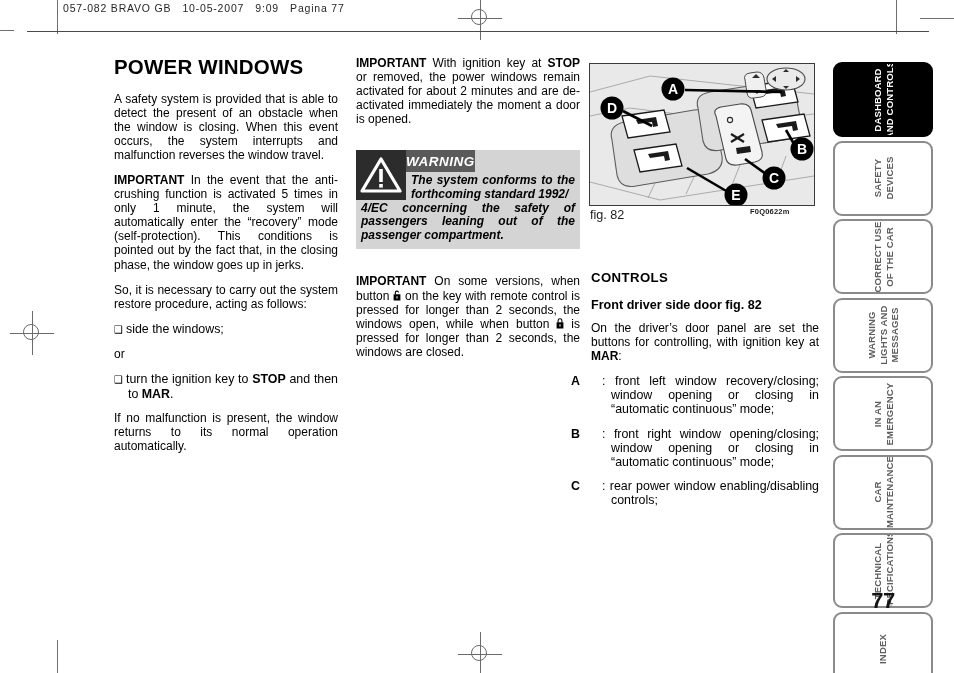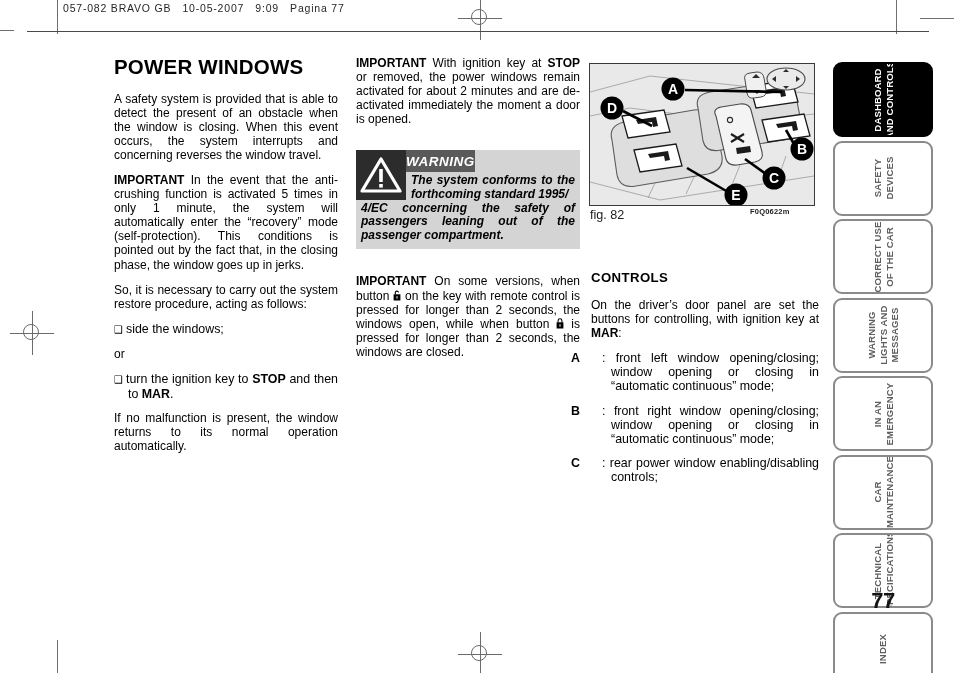--- a/index.html
+++ b/index.html
@@ -331,21 +331,21 @@
 <div class="trim" id="trim-tick-left"></div>
 
 <div id="header-stamp">057-082 BRAVO GB   10-05-2007   9:09   Pagina 77</div>
 <div id="header-rule"></div>
 <div id="header-rule-right"></div>
 
 <div class="col" id="col1">
 
   <h1 class="page-title">POWER WINDOWS</h1>
 
-  <p class="body"><span>A safety system is provided that is able to detect the present of an obstacle when the window is closing.  When this event occurs, the system interrupts and concerning reverses the window travel.</span></p>
+  <p class="body"><span>A safety system is provided that is able to detect the present of an obstacle when the window is closing.  When this event occurs, the system interrupts and malfunction reverses the window travel.</span></p>
 
   <p class="body"><b>IMPORTANT</b><span> In the event that the anti-crushing function is activated 5 times in only 1 minute, the system will automatically enter the “recovery” mode (self-protection). This conditions is pointed out by the fact that, in the closing phase, the window goes up in jerks.</span></p>
 
   <p class="body"><span>So, it is necessary to carry out the system restore procedure, acting as follows:</span></p>
 
   <div class="bul"><span class="sq">❑</span><span>side the windows;</span></div>
 
   <p class="body"><span>or</span></p>
 
   <div class="bul"><span class="sq">❑</span><span>turn the ignition key to </span><b>STOP</b><span> and then to </span><b>MAR</b><span>.</span></div>
@@ -361,21 +361,21 @@
     <div id="warning-tri">
       <svg width="42" height="38" viewBox="0 0 42 38" aria-hidden="true">
         <polygon points="21,3 40,35 2,35" fill="none" stroke="#ffffff" stroke-width="3.2" stroke-linejoin="round"></polygon>
         <rect x="19.2" y="13" width="3.6" height="13" fill="#ffffff"></rect>
         <rect x="19.2" y="28" width="3.6" height="3.6" fill="#ffffff"></rect>
       </svg>
     </div>
     <div id="warning-head">
       <div id="warning-title-bar">WARNING</div>
     </div>
-    <div id="warning-body"><span class="firstlines">The system conforms to the forthcoming standard 1995/</span>4/EC concerning the safety of passengers leaning out of the passenger compartment.</div>
+    <div id="warning-body"><span class="firstlines">The system conforms to the forthcoming standard 1992/</span>4/EC concerning the safety of passengers leaning out of the passenger compartment.</div>
   </div>
 
   <p class="body" style="margin-top:25px;"><b>IMPORTANT</b><span> On some versions, when button </span><span class="lock-icon"><svg width="8" height="11" viewBox="0 0 8 11" aria-hidden="true">
           <path d="M2.3 4.4 V2.6 a1.7 1.7 0 0 1 3.3 -0.3" fill="none" stroke="#000" stroke-width="1.1"></path>
           <rect x="0.6" y="4.3" width="6.8" height="6.2" fill="#000"></rect>
           <rect x="3.5" y="6.2" width="1" height="2.4" fill="#fff"></rect>
         </svg></span><span> on the key with remote control is pressed for longer than 2 seconds, the windows open, while when button </span><span class="lock-icon"><svg width="8" height="11" viewBox="0 0 8 11" aria-hidden="true">
           <path d="M2.1 4.4 V2.7 a1.9 1.9 0 0 1 3.8 0 V4.4" fill="none" stroke="#000" stroke-width="1.1"></path>
           <rect x="0.6" y="4.3" width="6.8" height="6.2" fill="#000"></rect>
           <rect x="3.5" y="6.2" width="1" height="2.4" fill="#fff"></rect>
@@ -467,24 +467,25 @@
     </g>
   </svg>
 </div>
 <div id="fig-caption">fig. 82</div>
 <div id="fig-code">F0Q0622m</div>
 
 <div class="col" id="col3" style="top:238px;">
 
   <h2 class="section">CONTROLS</h2>
 
+  <h3 class="subsection">Front driver side door fig. 82</h3>
 
   <p class="body"><span>On the driver’s door panel are set the buttons for controlling, with ignition key at </span><b>MAR</b><span>:</span></p>
 
-  <div class="deflist"><span class="lbl">A</span>:&nbsp;<span class="txt">front left window opening/closing; window opening or closing in “automatic continuous” mode;</span></div>
+  <div class="deflist"><span class="lbl">A</span>:&nbsp;<span class="txt">front left window recovery/closing; window opening or closing in “automatic continuous” mode;</span></div>
 
   <div class="deflist"><span class="lbl">B</span>:&nbsp;<span class="txt">front right window opening/closing; window opening or closing in “automatic continuous” mode;</span></div>
 
   <div class="deflist"><span class="lbl">C</span>:&nbsp;<span class="txt">rear power window enabling/disabling controls;</span></div>
 </div>
 
 <div id="tab-strip">
   <div class="tab active">
       <span class="tab-label">DASHBOARD<br>AND CONTROLS</span>
     </div>

